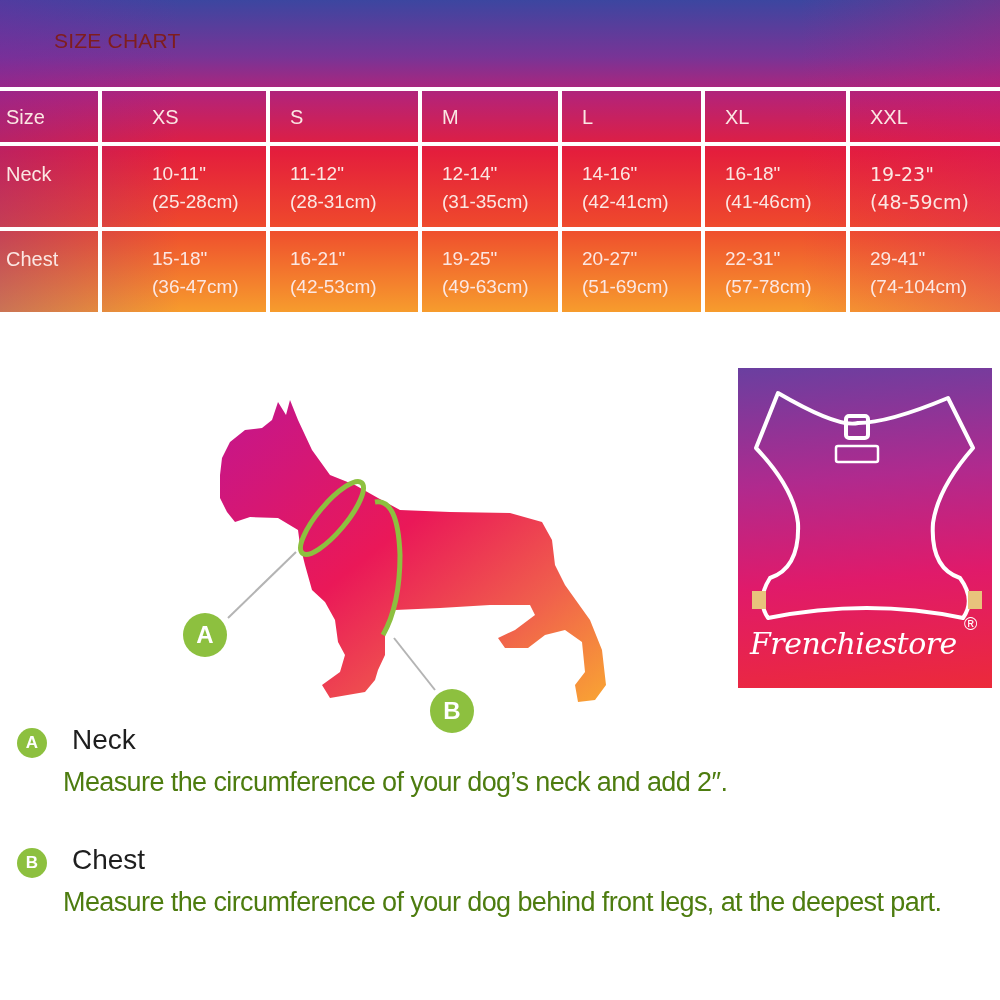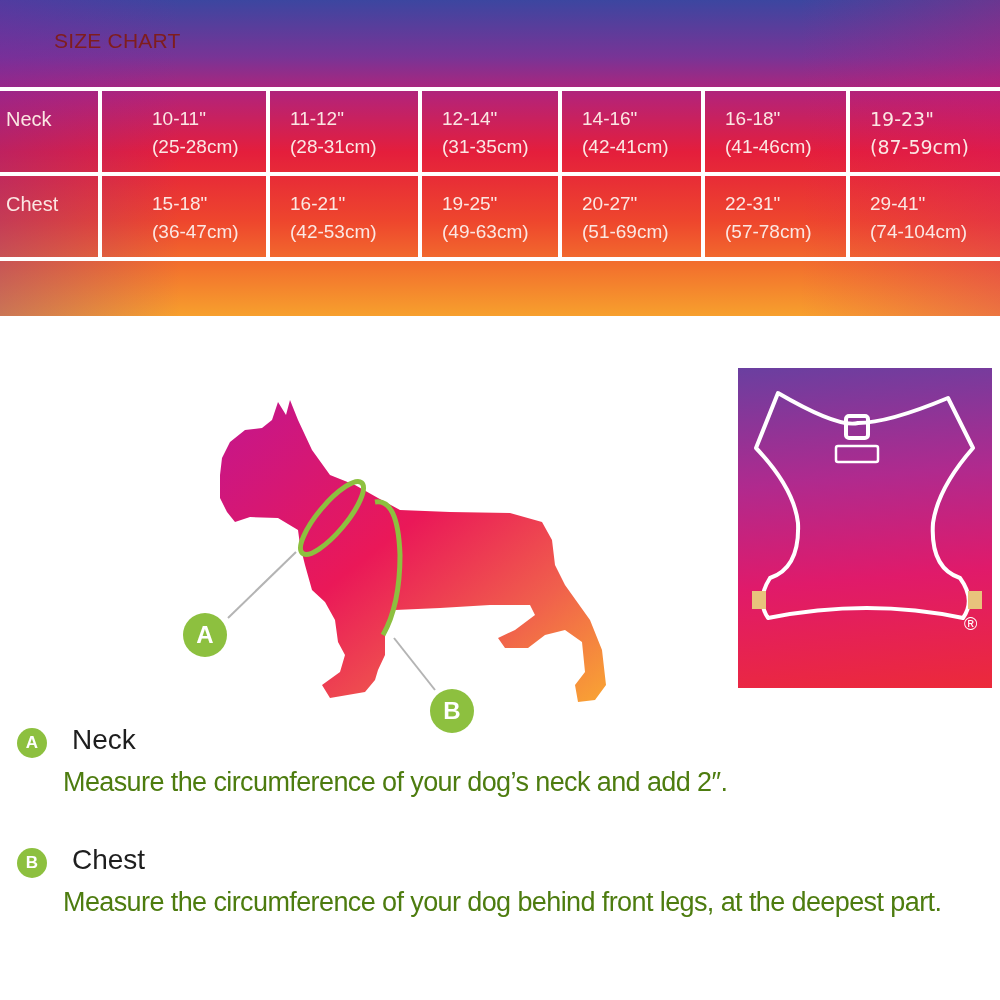--- a/index.html
+++ b/index.html
@@ -79,20 +79,29 @@
   <colgroup>
     <col style="width:100px">
       <col style="width:168px">
       <col style="width:152px">
       <col style="width:140px">
       <col style="width:143px">
       <col style="width:145px">
       <col style="width:152px">
   </colgroup>
   <tbody>
+      <tr class="hdr">
+    <td class="rowlabel">Size</td>
+    <td class="xs">XS</td>
+    <td>S</td>
+    <td>M</td>
+    <td>L</td>
+    <td>XL</td>
+    <td>XXL</td>
+  </tr>
   <tr class="neck">
     <td class="rowlabel">Neck</td>
     <td class="xs">
           <span class="cell-in">10-11"</span>
           <span class="cell-cm">(25-28cm)</span>
         </td>
     <td>
           <span class="cell-in">11-12"</span>
           <span class="cell-cm">(28-31cm)</span>
         </td>
@@ -103,21 +112,21 @@
     <td>
           <span class="cell-in">14-16"</span>
           <span class="cell-cm">(42-41cm)</span>
         </td>
     <td>
           <span class="cell-in">16-18"</span>
           <span class="cell-cm">(41-46cm)</span>
         </td>
     <td class="xxl-neck">
           <span class="cell-in">19-23"</span>
-          <span class="cell-cm">(87-59cm)</span>
+          <span class="cell-cm">(48-59cm)</span>
         </td>
   </tr>
   <tr class="chest">
     <td class="rowlabel">Chest</td>
     <td class="xs">
           <span class="cell-in">15-18"</span>
           <span class="cell-cm">(36-47cm)</span>
         </td>
     <td>
           <span class="cell-in">16-21"</span>
@@ -179,20 +188,21 @@
 <div class="logo-box">
   <svg width="254" height="320" viewBox="0 0 254 320">
     <g fill="none" stroke="#ffffff" stroke-width="4" stroke-linejoin="round" stroke-linecap="round">
       <path d="M 40 25 Q 100 60 120 55 Q 150 55 210 30 L 235 80 Q 200 120 195 155 Q 192 200 222 210 Q 238 232 225 250 Q 130 230 30 250 Q 18 232 32 210 Q 62 200 60 155 Q 56 120 18 80 Z"></path>
       <rect x="108" y="48" width="22" height="22" rx="3"></rect>
       <rect x="98" y="78" width="42" height="16" rx="2" stroke-width="2.5"></rect>
     </g>
     <rect x="14" y="223" width="14" height="18" fill="#e8c27c"></rect>
     <rect x="230" y="223" width="14" height="18" fill="#e8c27c"></rect>
   </svg>
+  <div class="logo-word">Frenchiestore</div>
   <div class="logo-reg">®</div>
 </div>
 
 <div class="instr" style="top:722px;">
   <div class="instr-badge" style="top:6px;">A</div>
   <div class="instr-title" style="top:2px;">Neck</div>
   <div class="instr-text" style="top:40px;">Measure the circumference of your dog’s neck and add 2″.</div>
 </div>
 
 <div class="instr" style="top:842px;">

